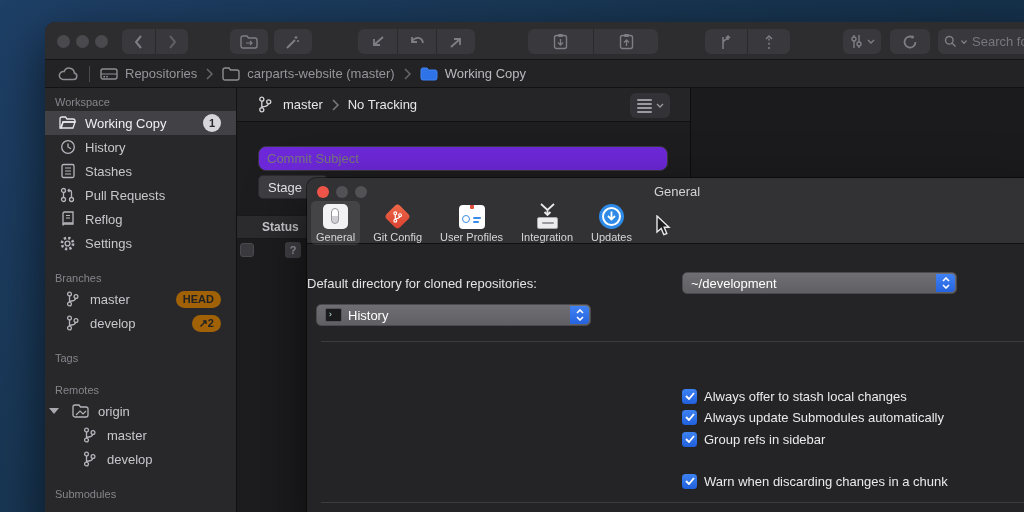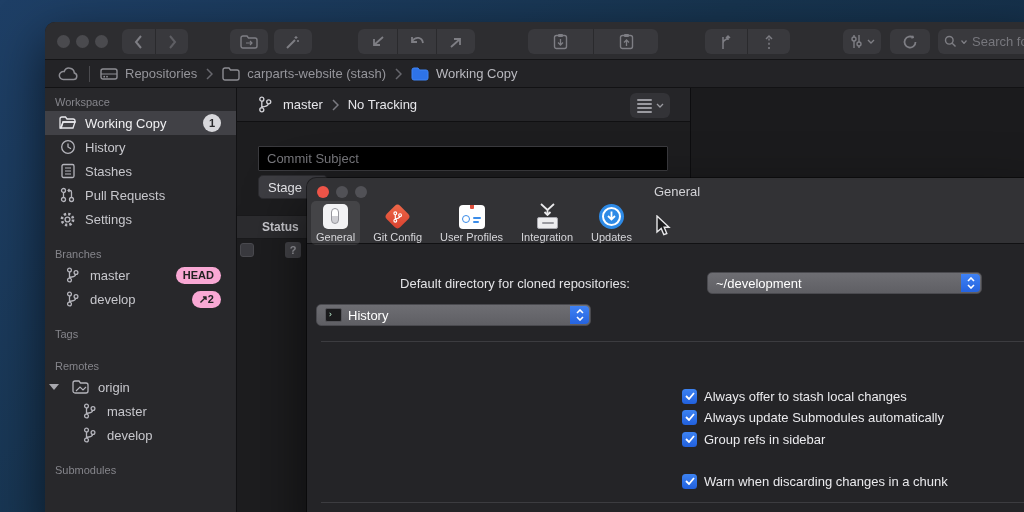--- a/index.html
+++ b/index.html
@@ -34,42 +34,42 @@
 
   
   .sidebar { width:192px; background:#28282b; border-right:1px solid #121214; padding-top:4px;
     color:#c7c7cc; font-size:13px; flex:none; }
   .sec-title { color:#85858b; font-size:11px; font-weight:normal; padding:4px 0 3px 10px; }
   .s-item { height:24px; display:flex; align-items:center; gap:9px; padding-left:14px; }
   .s-item.sel { background:#414146; color:#f0f0f2; }
   .s-item .sicon { width:17px; height:17px; flex:none; color:#b4b4bb; display:flex; align-items:center; justify-content:center; }
   .badge-circle { margin-left:auto; margin-right:15px; min-width:18px; height:18px; border-radius:9px;
     background:#d7d7db; color:#28282b; font-size:11px; font-weight:bold; display:flex; align-items:center; justify-content:center; padding:0 4px; }
-  .badge-pill { margin-left:auto; margin-right:15px; height:17px; border-radius:9px; background:#f9a8d4;
+  .badge-pill { margin-left:auto; margin-right:15px; height:17px; border-radius:9px; background:#a16207;
     color:#222; font-size:11px; font-weight:bold; display:flex; align-items:center; justify-content:center; padding:0 7px; }
   .lvl-branch { padding-left:19px; }
   .lvl-origin { padding-left:4px; }
   .lvl-nested { padding-left:36px; }
   .disclosure { width:0; height:0; border-left:5px solid transparent; border-right:5px solid transparent;
     border-top:6px solid #a8a8ae; margin-right:4px; }
   .gap { height:13px; }
 
   
   .main { position:relative; flex:1; background:#1d1d1f; }
   .pane-divider { position:absolute; left:453px; top:0; bottom:0; width:1px; background:#0d0d0f; }
   .rightpane { position:absolute; left:454px; top:0; right:0; bottom:0; background:#1b1b1d; }
   .branchbar { position:absolute; left:0; top:0; width:453px; height:34px; background:#252528;
     border-bottom:1px solid #101012; display:flex; align-items:center; color:#e6e6ea; font-size:13px; }
   .branchbar .bicon { margin:0 10px 0 20px; color:#cfcfd4; }
   .hamb-btn { position:absolute; left:393px; top:5px; width:40px; height:25px; background:#333337;
     border-radius:6px; display:flex; align-items:center; justify-content:center; gap:4px; }
   .hamb-lines { width:15px; display:flex; flex-direction:column; gap:2px; }
   .hamb-lines i { height:2px; background:#9a9aa0; border-radius:1px; }
-  .commit-input { position:absolute; left:21px; top:58px; width:410px; height:25px; background:#000000;
-    border:1px solid #3a3a3e; border-radius:1px; color:#ddd; font-size:13px; padding:0 8px; outline:none; }
+  .commit-input { position:absolute; left:21px; top:58px; width:410px; height:25px; background:#6d28d9;
+    border:1px solid #3a3a3e; border-radius:8px; color:#ddd; font-size:13px; padding:0 8px; outline:none; }
   .commit-input::placeholder { color:#77777c; }
   .stage-btn { position:absolute; left:21px; top:87px; width:70px; height:24px; background:#3d3d42;
     border:1px solid #2c2c30; border-radius:5px; color:#e8e8ec; font-size:13px; display:flex; align-items:center; padding-left:9px; }
   .status-hdr { position:absolute; left:0; top:127px; width:453px; height:24px; background:#2c2c2f;
     border-top:1px solid #1a1a1c; border-bottom:1px solid #1a1a1c; display:flex; align-items:center;
     color:#cbcbd0; font-size:12px; font-weight:bold; padding-left:25px; }
   .file-check { position:absolute; left:3px; top:155px; width:14px; height:14px; background:#3a3a3f;
     border:1px solid #4a4a4f; border-radius:3px; }
   .q-badge { position:absolute; left:48px; top:154px; width:16px; height:16px; background:#434348;
     border-radius:3px; color:#9d9da3; font-size:11px; font-weight:bold; display:flex; align-items:center; justify-content:center; }
@@ -82,21 +82,21 @@
     border-bottom:1px solid #111113; }
   .dlg-traffic { position:absolute; top:8px; width:12px; height:12px; border-radius:50%; }
   .dlg-title { position:absolute; top:6px; left:0; width:100%; text-align:center; color:#d2d2d6; font-size:13px; }
   .tabs { position:absolute; left:4px; top:23px; display:flex; gap:8px; }
   .tab { display:flex; flex-direction:column; align-items:center; gap:1px; padding:2px 5px 2px;
     border-radius:5px; color:#d6d6da; font-size:11px; }
   .tab.sel { background:rgba(255,255,255,.09); }
   .tab .ticon { width:27px; height:27px; position:relative; display:flex; align-items:center; justify-content:center; }
 
   .dlg-row { position:absolute; left:0; display:flex; align-items:center; height:22px; }
-  .dlg-label { width:366px; text-align:center; color:#e3e3e6; font-size:13px; flex:none;margin-left:25px; }
+  .dlg-label { width:366px; text-align:left; color:#e3e3e6; font-size:13px; flex:none; }
   .dropdown { margin-left:9px; width:275px; height:22px; border-radius:5px;
     background:linear-gradient(#6e6e73,#5f5f64); border:1px solid #4a4a4f;
     display:flex; align-items:center; color:#fff; font-size:13px; padding-left:8px; position:relative; }
   .dd-cap { position:absolute; right:1px; top:1px; bottom:1px; width:19px; border-radius:0 4px 4px 0;
     background:linear-gradient(#3f82f4,#2563df); display:flex; flex-direction:column; align-items:center; justify-content:center; gap:2px; }
   .sep-line { position:absolute; left:14px; right:14px; height:1px; background:#3c3c40; }
   .chk-row { position:absolute; left:375px; display:flex; align-items:center; gap:7px; height:16px; }
   .chk-box { width:15px; height:15px; border-radius:3.5px; background:linear-gradient(#3d83f2,#2160dd);
     display:flex; align-items:center; justify-content:center; flex:none; }
   .chk-label { color:#eaeaed; font-size:13px; white-space:nowrap; }
@@ -295,21 +295,21 @@
           <svg width="7" height="12" viewBox="0 0 7 12">
             <path d="M1 1l5 5-5 5" stroke="#67676d" stroke-width="1.5" fill="none"></path>
           </svg>
         </span>
       <span class="bc-item">
         <span>
             <svg width="18" height="14" viewBox="0 0 18 14">
               <path d="M1 3a2 2 0 0 1 2-2h4l1.5 2H15a2 2 0 0 1 2 2v6a2 2 0 0 1-2 2H3a2 2 0 0 1-2-2z" stroke="#8d8d93" stroke-width="1.4" fill="none"></path>
             </svg>
           </span>
-        <span>carparts-website (stash)</span>
+        <span>carparts-website (master)</span>
       </span>
       <span class="bc-chev">
           <svg width="7" height="12" viewBox="0 0 7 12">
             <path d="M1 1l5 5-5 5" stroke="#67676d" stroke-width="1.5" fill="none"></path>
           </svg>
         </span>
       <span class="bc-item" style="color:#b9b9bf">
         <span>
             <svg width="18" height="14" viewBox="0 0 18 14">
               <path d="M1 3a2 2 0 0 1 2-2h4l1.5 2H15a2 2 0 0 1 2 2v6a2 2 0 0 1-2 2H3a2 2 0 0 1-2-2z" fill="#2e73e8" stroke="#3f84f5" stroke-width="1"></path>
@@ -356,20 +356,30 @@
           <span class="sicon">
               <svg width="15" height="16" viewBox="0 0 15 16">
                 <circle cx="3.5" cy="3.5" r="2" stroke="currentColor" stroke-width="1.3" fill="none"></circle>
                 <circle cx="3.5" cy="12.5" r="2" stroke="currentColor" stroke-width="1.3" fill="none"></circle>
                 <circle cx="11.5" cy="12.5" r="2" stroke="currentColor" stroke-width="1.3" fill="none"></circle>
                 <path d="M3.5 5.5v5M8 3.5h2a1.5 1.5 0 0 1 1.5 1.5v5.5" stroke="currentColor" stroke-width="1.3" fill="none"></path>
                 <path d="M9.5 2L8 3.5 9.5 5" stroke="currentColor" stroke-width="1.2" fill="none"></path>
               </svg>
             </span>
           <span>Pull Requests</span>
+        </div>
+        <div class="s-item">
+          <span class="sicon">
+              <svg width="14" height="16" viewBox="0 0 14 16">
+                <path d="M2 2.5A1.5 1.5 0 0 1 3.5 1H12v12H3.5A1.5 1.5 0 0 0 2 14.5z" stroke="currentColor" stroke-width="1.3" fill="none"></path>
+                <path d="M2 13.2A1.8 1.8 0 0 1 3.8 12H12" stroke="currentColor" stroke-width="1.3" fill="none"></path>
+                <path d="M5 4.5h4M5 7h4" stroke="currentColor" stroke-width="1.1"></path>
+              </svg>
+            </span>
+          <span>Reflog</span>
         </div>
         <div class="s-item">
           <span class="sicon">
               <svg width="17" height="17" viewBox="0 0 17 17">
                 <circle cx="8.5" cy="8.5" r="5.6" fill="none" stroke="currentColor" stroke-width="2.6" stroke-dasharray="2.3 2.1"></circle>
                 <circle cx="8.5" cy="8.5" r="2.4" fill="none" stroke="currentColor" stroke-width="1.4"></circle>
               </svg>
             </span>
           <span>Settings</span>
         </div>

